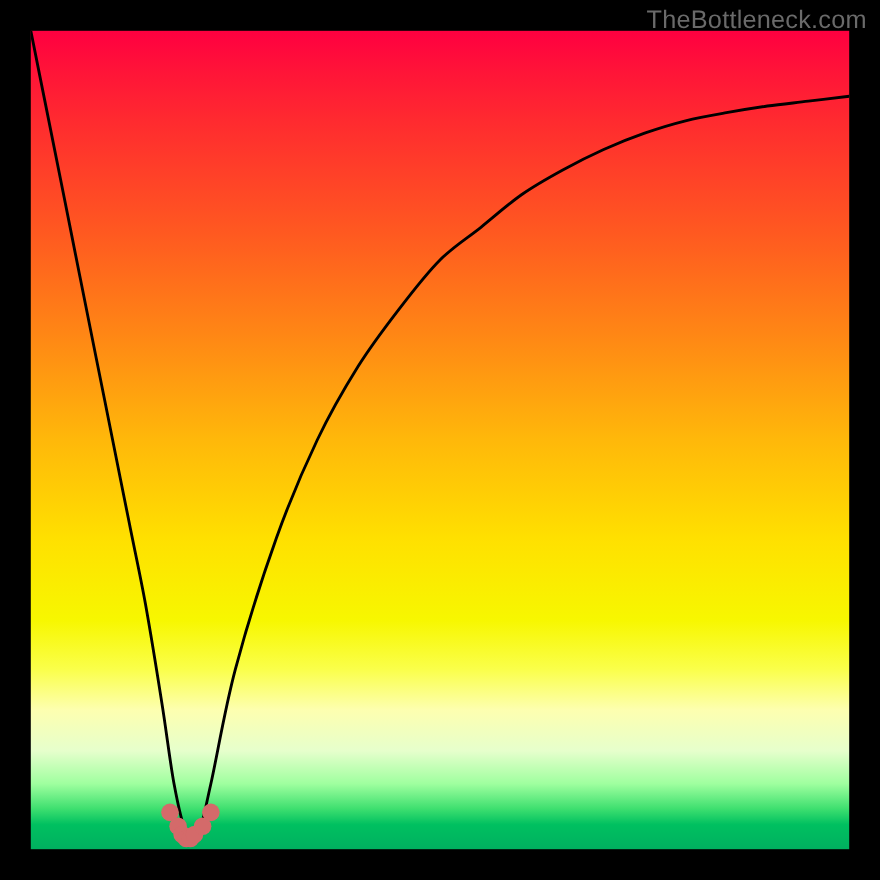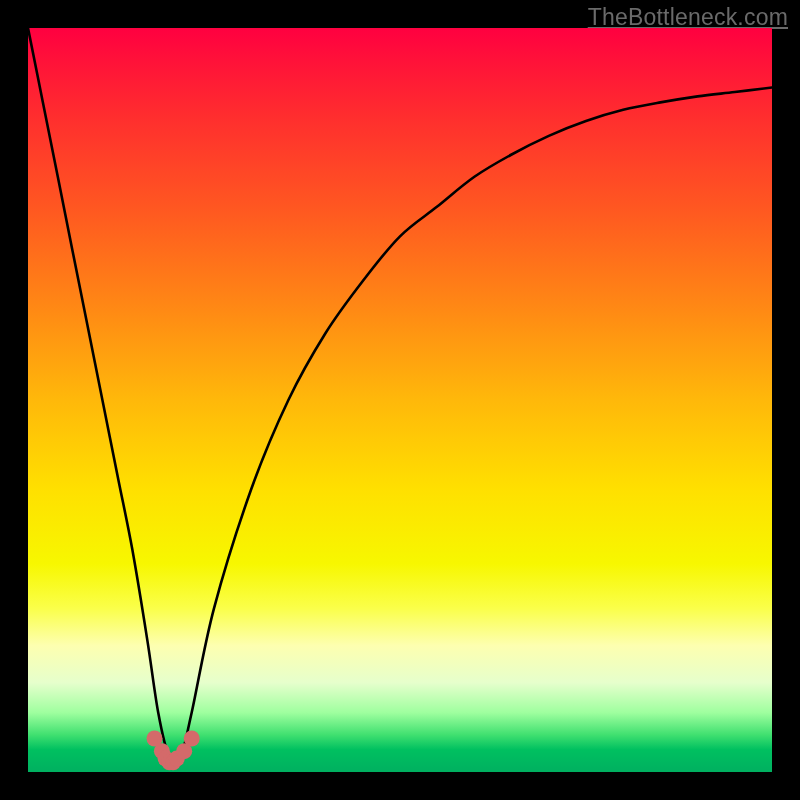--- a/index.html
+++ b/index.html
@@ -47,21 +47,20 @@
     );
   }
   .watermark {
     position: absolute;
     top: 4px;
     right: 12px;
     color: #6a6a6a;
     font-size: 23px;
     letter-spacing: 0.2px;
     user-select: none;
-    text-decoration: underline;
   }
   svg.curve {
     position: absolute;
     inset: 0;
   }
 </style>
 </head>
 <body>
 
 <div class="stage">

